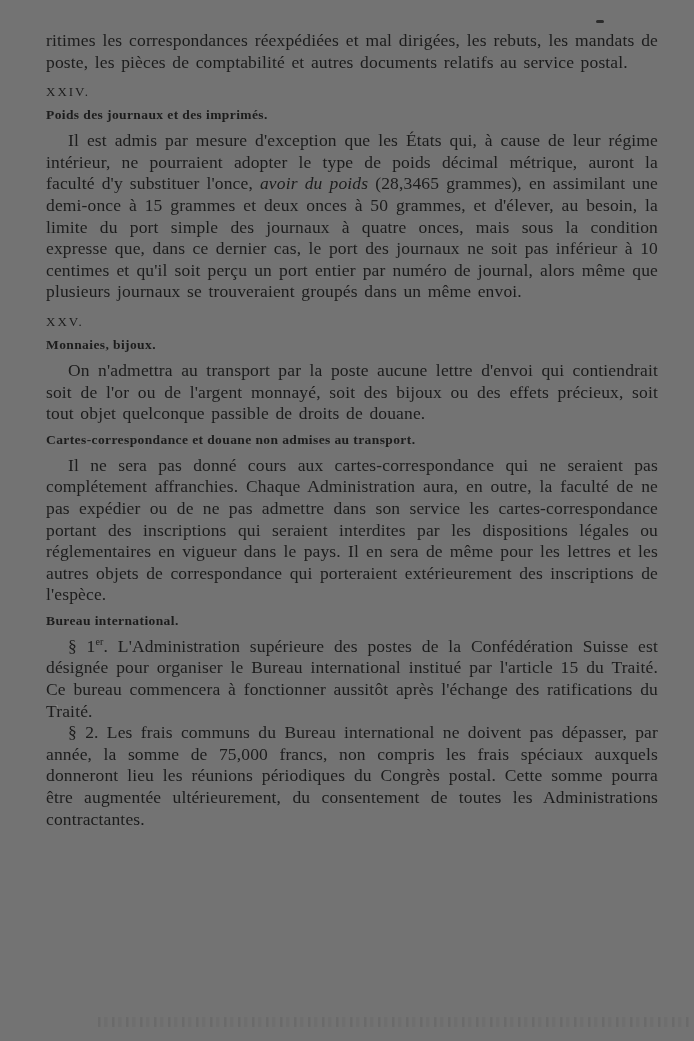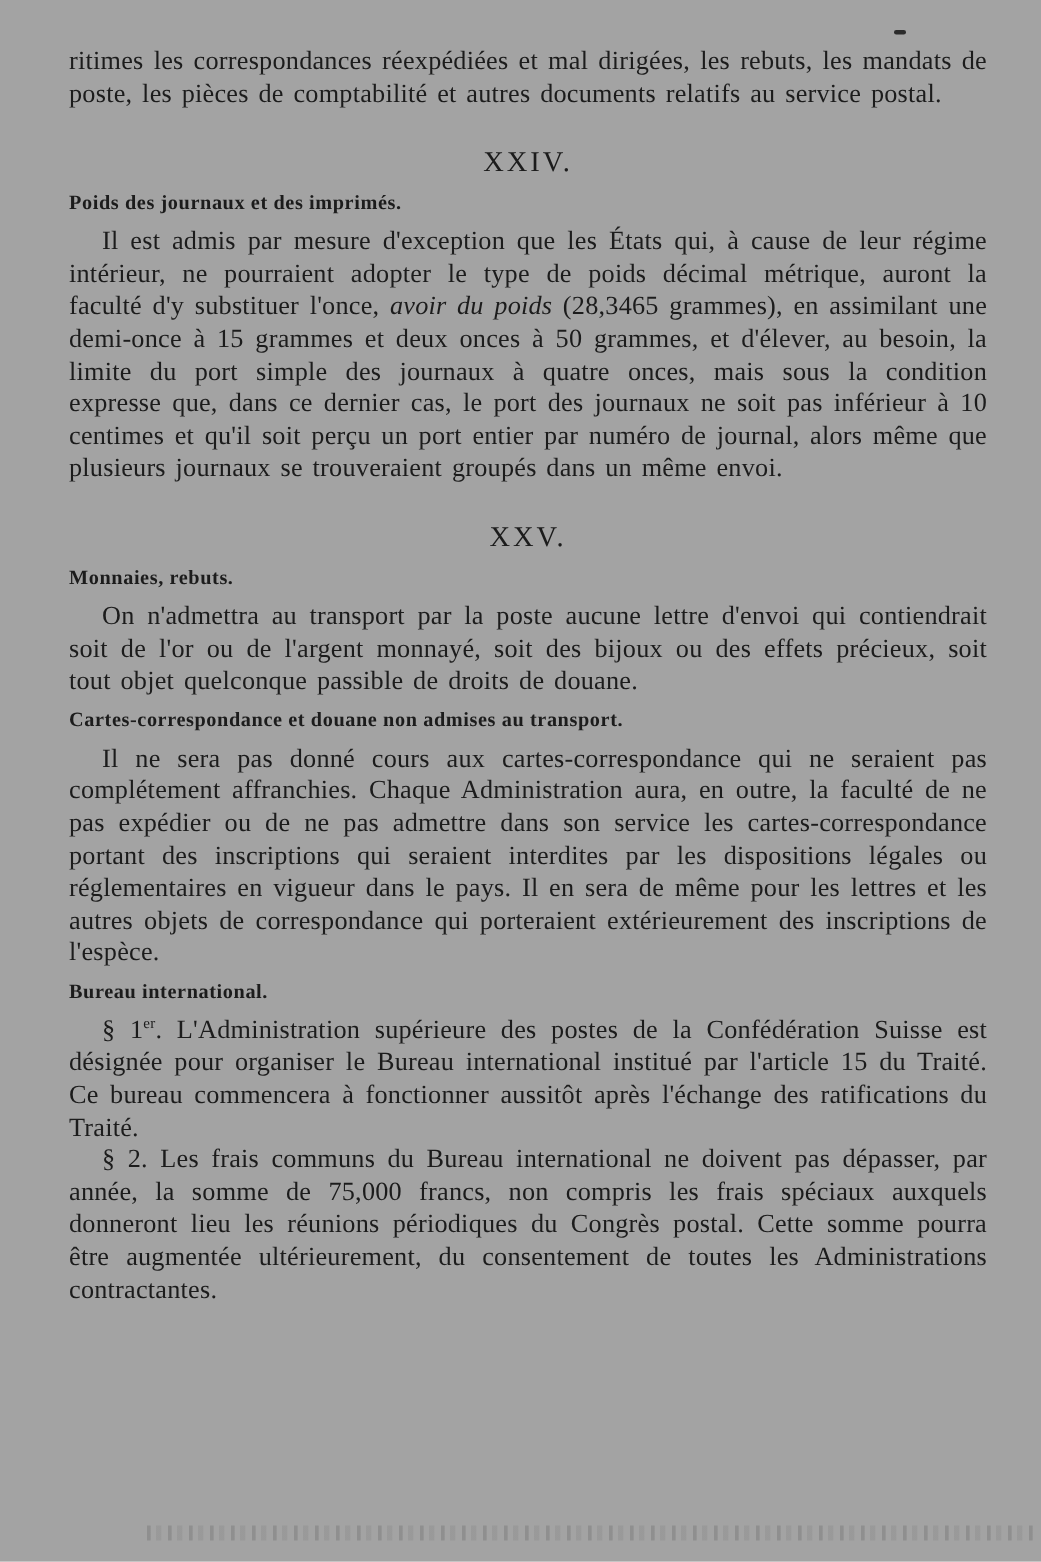--- a/index.html
+++ b/index.html
@@ -4,45 +4,44 @@
 <style>
   html, body { margin: 0; padding: 0; }
   body {
     width: 694px; height: 1041px;
     background: #ffffff;
     font-family: "Liberation Serif", serif;
   }
   .page {
     position: relative;
     width: 694px; height: 1041px;
-    background: #a3a3a3;
+    background: #737373;
     color: #1c1c1c;
     overflow: hidden;
   }
   .content {
     position: absolute;
     left: 46px; top: 30px;
     width: 612px;
   }
   .para {
     margin: 0;
     text-align: justify;
     font-size: 17.5px;
     line-height: 21.6px;
     word-spacing: 2px;
     letter-spacing: 0.15px;
   }
   .para.indent { text-indent: 22px; }
   .it { font-style: italic; }
   .para sup { font-size: 10px; line-height: 0; }
   .sec-num {
-    text-align: center;
-    font-size: 19px;
+    font-size: 13px;
     letter-spacing: 2px;
-    margin-top: 25px;
+    margin-top: 11px;
   }
   .sec-title {
     text-align: left;
     font-weight: bold;
     font-size: 13.5px;
     letter-spacing: 0.4px;
     margin-top: 7px;
     margin-bottom: 7px;
   }
   
@@ -91,21 +90,21 @@
     <section>
       <div class="sec-num">XXIV.</div>
       <div class="sec-title">Poids des journaux et des imprimés.</div>
       <div>
           <p class="para indent"><span>Il est admis par mesure d'exception que les États qui, à cause de leur régime intérieur, ne pourraient adopter le type de poids décimal métrique, auront la faculté d'y substituer l'once, </span><span class="it">avoir du poids</span><span> (28,3465 grammes), en assimilant une demi-once à 15 grammes et deux onces à 50 grammes, et d'élever, au besoin, la limite du port simple des journaux à quatre onces, mais sous la condition expresse que, dans ce dernier cas, le port des journaux ne soit pas inférieur à 10 centimes et qu'il soit perçu un port entier par numéro de journal, alors même que plusieurs journaux se trouveraient groupés dans un même envoi.</span></p>
         </div>
     </section>
 
     <section>
       <div class="sec-num">XXV.</div>
-      <div class="sec-title">Monnaies, rebuts.</div>
+      <div class="sec-title">Monnaies, bijoux.</div>
       <div>
           <p class="para indent"><span>On n'admettra au transport par la poste aucune lettre d'envoi qui contiendrait soit de l'or ou de l'argent monnayé, soit des bijoux ou des effets précieux, soit tout objet quelconque passible de droits de douane.</span></p>
         </div>
     </section>
 
     <section>
       <div class="sec-title">Cartes-correspondance et douane non admises au transport.</div>
       <div>
           <p class="para indent"><span>Il ne sera pas donné cours aux cartes-correspondance qui ne seraient pas complétement affranchies. Chaque Administration aura, en outre, la faculté de ne pas expédier ou de ne pas admettre dans son service les cartes-correspondance portant des inscriptions qui seraient interdites par les dispositions légales ou réglementaires en vigueur dans le pays. Il en sera de même pour les lettres et les autres objets de correspondance qui porteraient extérieurement des inscriptions de l'espèce.</span></p>
         </div>

